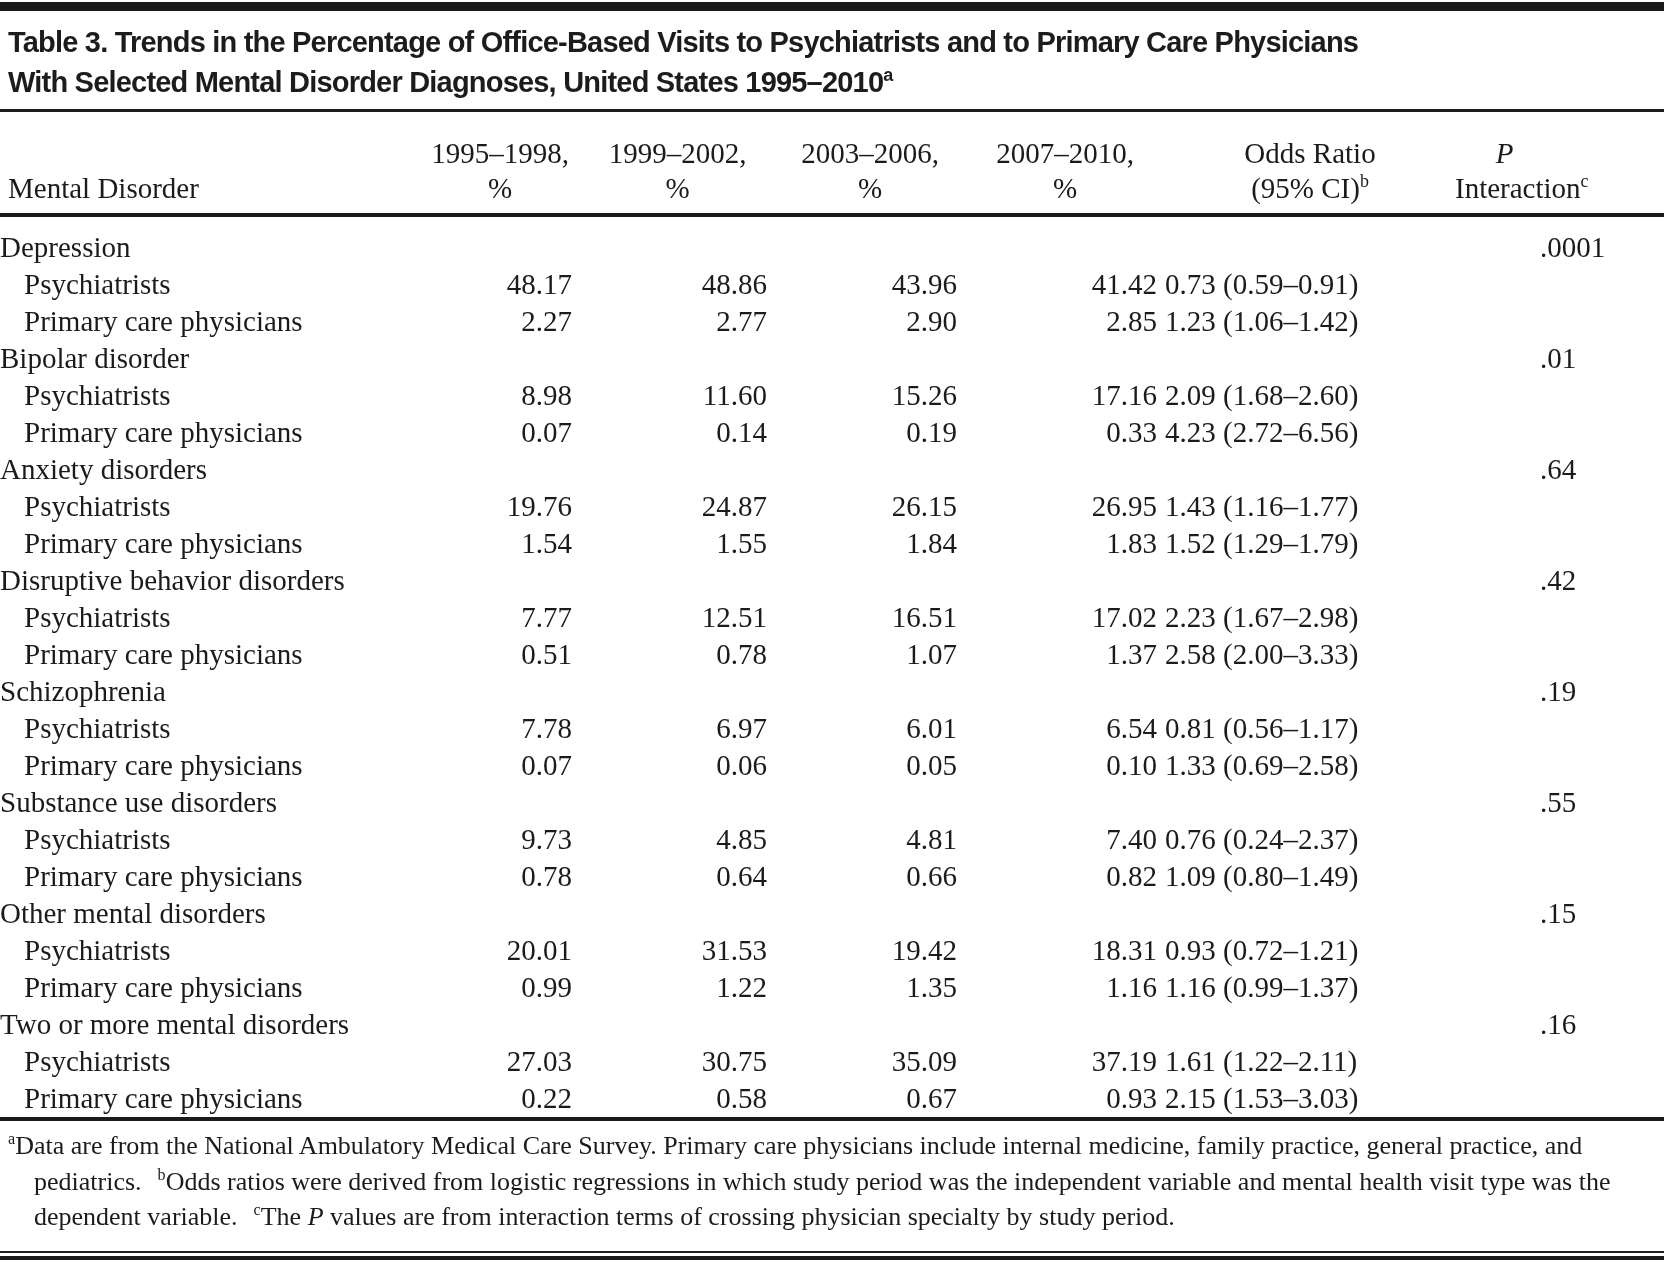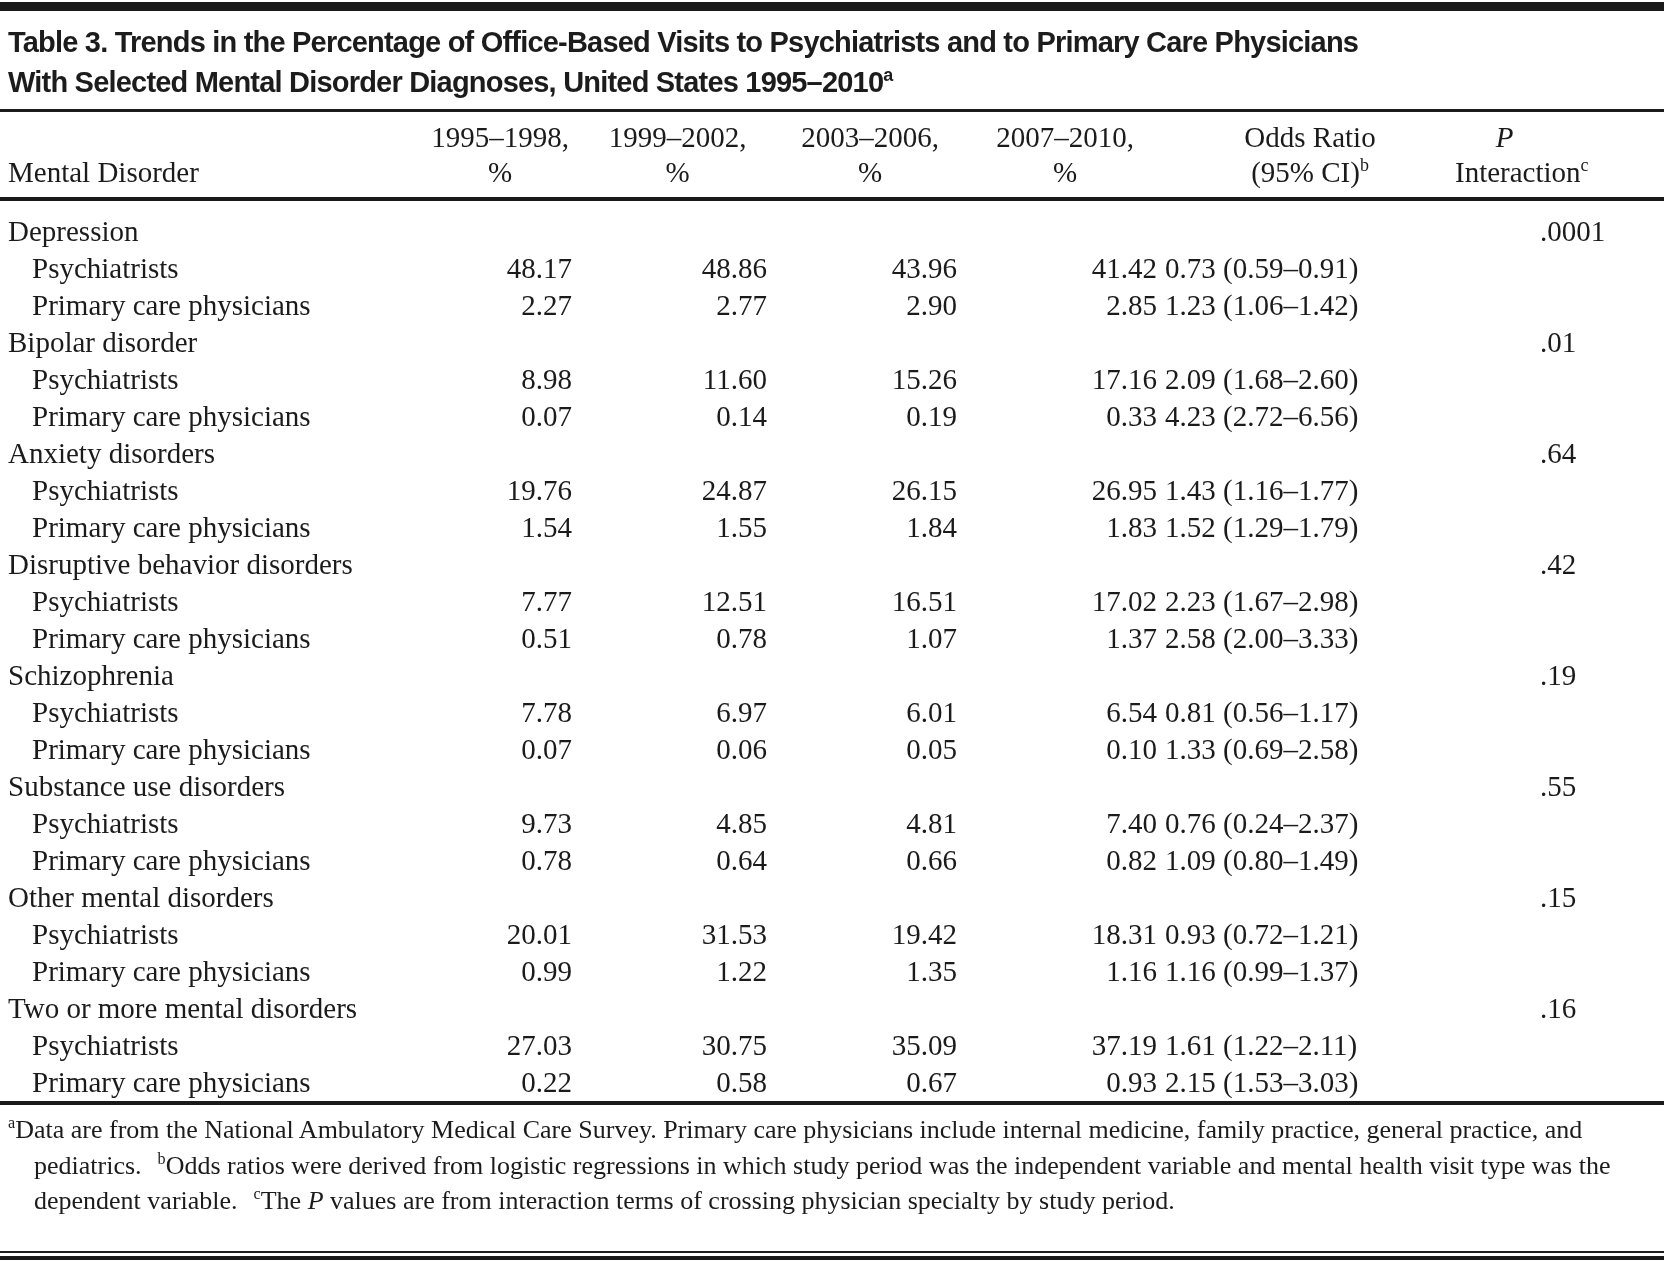--- a/index.html
+++ b/index.html
@@ -47,42 +47,42 @@
     width: 1664px;
     table-layout: fixed;
     border-collapse: collapse;
     font-size: 29px;
     color: #1b1b1b;
   }
   thead th {
     font-weight: normal;
     vertical-align: bottom;
     line-height: 35px;
-    padding: 8px 0 7px 0;
+    padding: 24px 0 7px 0;
     border-bottom: 4px solid #1a1a1a;
   }
   th.h-label { text-align: left; padding-left: 8px; }
   th.h-num   { text-align: center; }
   th.h-or    { text-align: center; }
   th.h-p     { text-align: center; padding-right: 110px; }
   th.h-p .it, i { font-style: italic; }
   thead sup, tbody sup {
     font-size: 0.62em;
     line-height: 0;
     vertical-align: super;
   }
   tbody td {
     line-height: 37px;
     padding: 0;
     white-space: nowrap;
     overflow: visible;
   }
   tbody tr:first-child td { padding-top: 12px; }
-  td.c-label { text-align: left; padding-left: 8px; }
-  td.c-label.indent { padding-left: 32px; }
+  td.c-label { text-align: left; }
+  td.c-label.indent { padding-left: 24px; }
   td.c-num { text-align: right; padding-right: 8px; }
   td.c-or  { }
   td.c-p   { text-align: left; padding-left: 85px; }
   .body-rule {
     height: 0;
     border-top: 4px solid #1a1a1a;
   }
   .footnotes {
     margin: 7px 14px 0 8px;
     width: 1590px;

